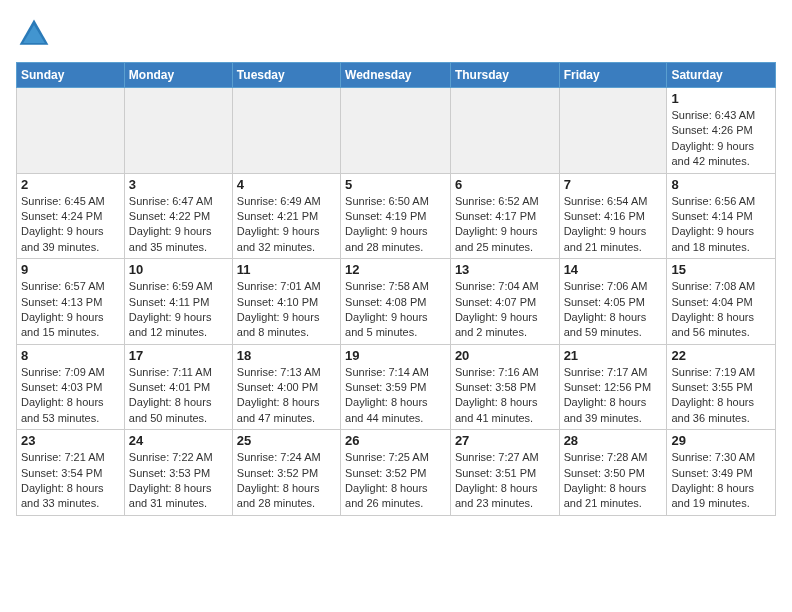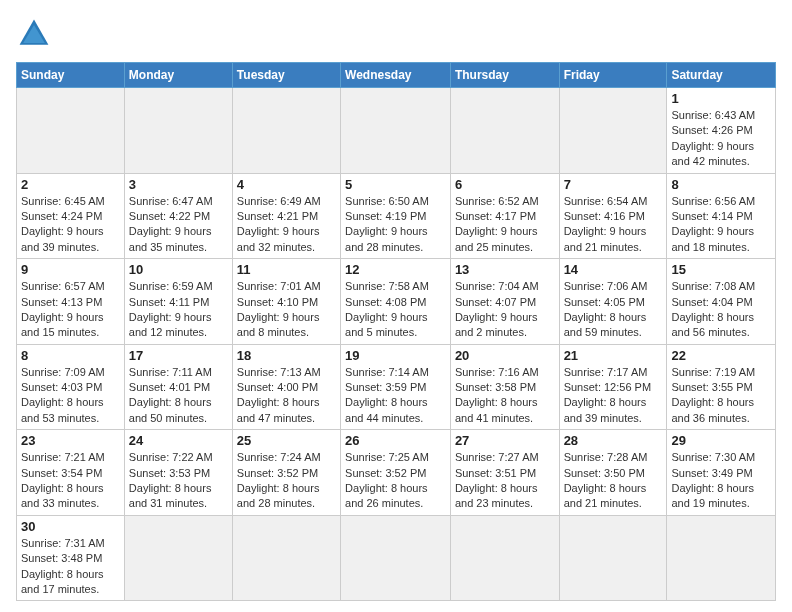--- a/index.html
+++ b/index.html
@@ -337,30 +337,15 @@
 and 21 minutes.</div>
           </td>
           <td>
             <span class="day-number">29</span>
             <div class="day-info">Sunrise: 7:30 AM
 Sunset: 3:49 PM
 Daylight: 8 hours
 and 19 minutes.</div>
           </td>
         </tr>
-        <tr>
-          <td>
-            <span class="day-number">30</span>
-            <div class="day-info">Sunrise: 7:31 AM
-Sunset: 3:48 PM
-Daylight: 8 hours
-and 17 minutes.</div>
-          </td>
-          <td class="empty"></td>
-          <td class="empty"></td>
-          <td class="empty"></td>
-          <td class="empty"></td>
-          <td class="empty"></td>
-          <td class="empty"></td>
-        </tr>
       </tbody>
   </table>
 </div>
 
 </body></html>

